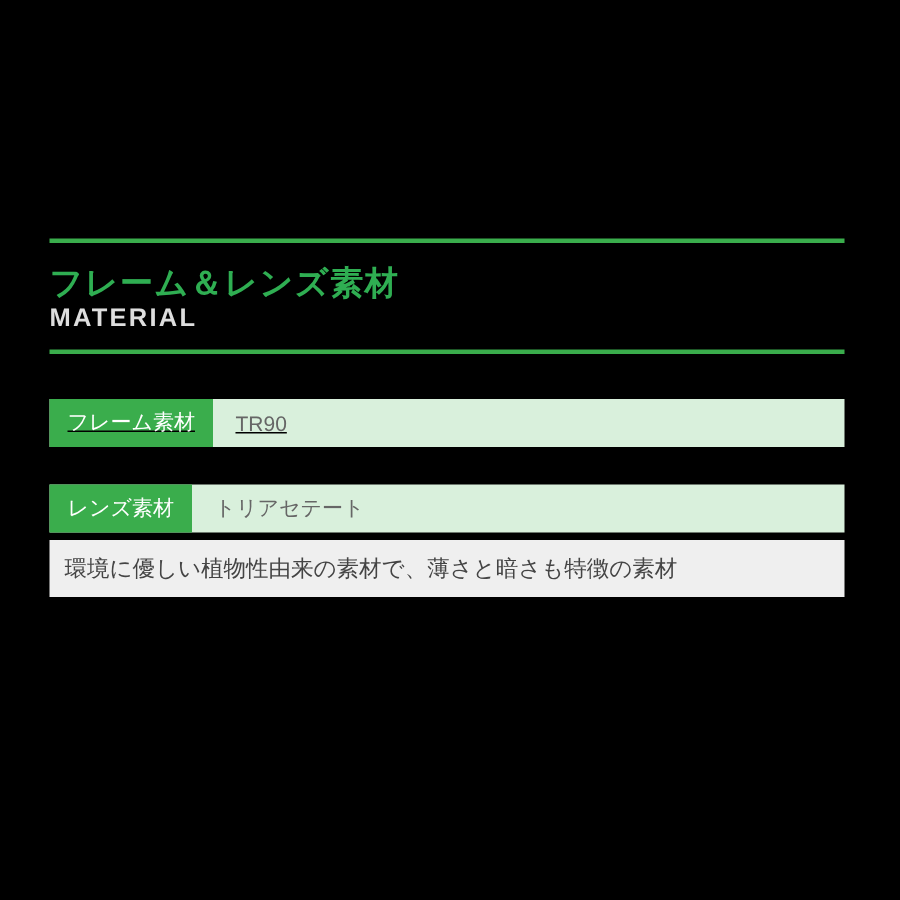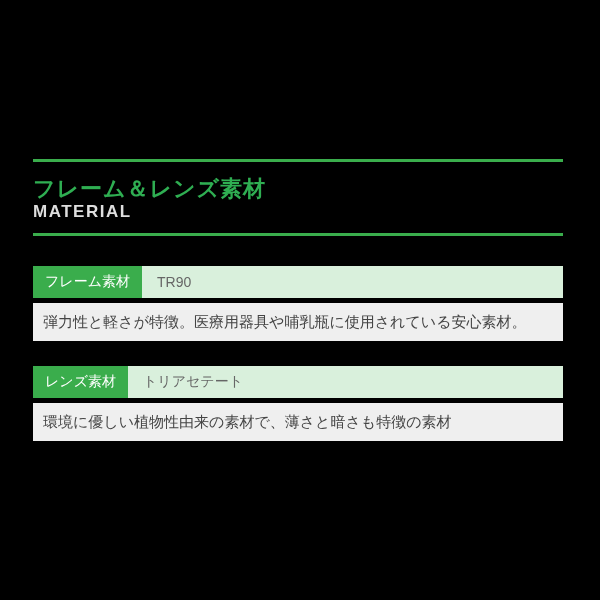--- a/index.html
+++ b/index.html
@@ -45,21 +45,21 @@
     font-weight: bold;
     color: #dedede;
     letter-spacing: 1.5px;
   }
   .material-row {
     display: flex;
     align-items: stretch;
     height: 32px;
     background: #d9f0dc;
   }
-  .material-row.first { margin-top: 30px; }
+  .material-row.first { margin-top: 30px; text-decoration: underline; }
   .material-row.second { margin-top: 25px; }
   .material-badge {
     display: flex;
     align-items: center;
     background: #3aad4c;
     color: #ffffff;
     font-size: 14px;
     padding: 0 12px;
     white-space: nowrap;
   }
@@ -94,21 +94,20 @@
     <h1 class="section-title">フレーム＆レンズ素材</h1>
 
     <div class="section-subtitle">MATERIAL</div>
 
     <div class="green-bar bar-bottom"></div>
 
     <div class="material-row first">
       <div class="material-badge">フレーム素材</div>
       <div class="material-value">TR90</div>
     </div>
-    <div class="material-desc">弾力性と軽さが特徴。医療用器具や哺乳瓶に使用されている安心素材。</div>
 
     <div class="material-row second">
       <div class="material-badge">レンズ素材</div>
       <div class="material-value">トリアセテート</div>
     </div>
     <div class="material-desc">環境に優しい植物性由来の素材で、薄さと暗さも特徴の素材</div>
 
   </div>
 </div>
 

